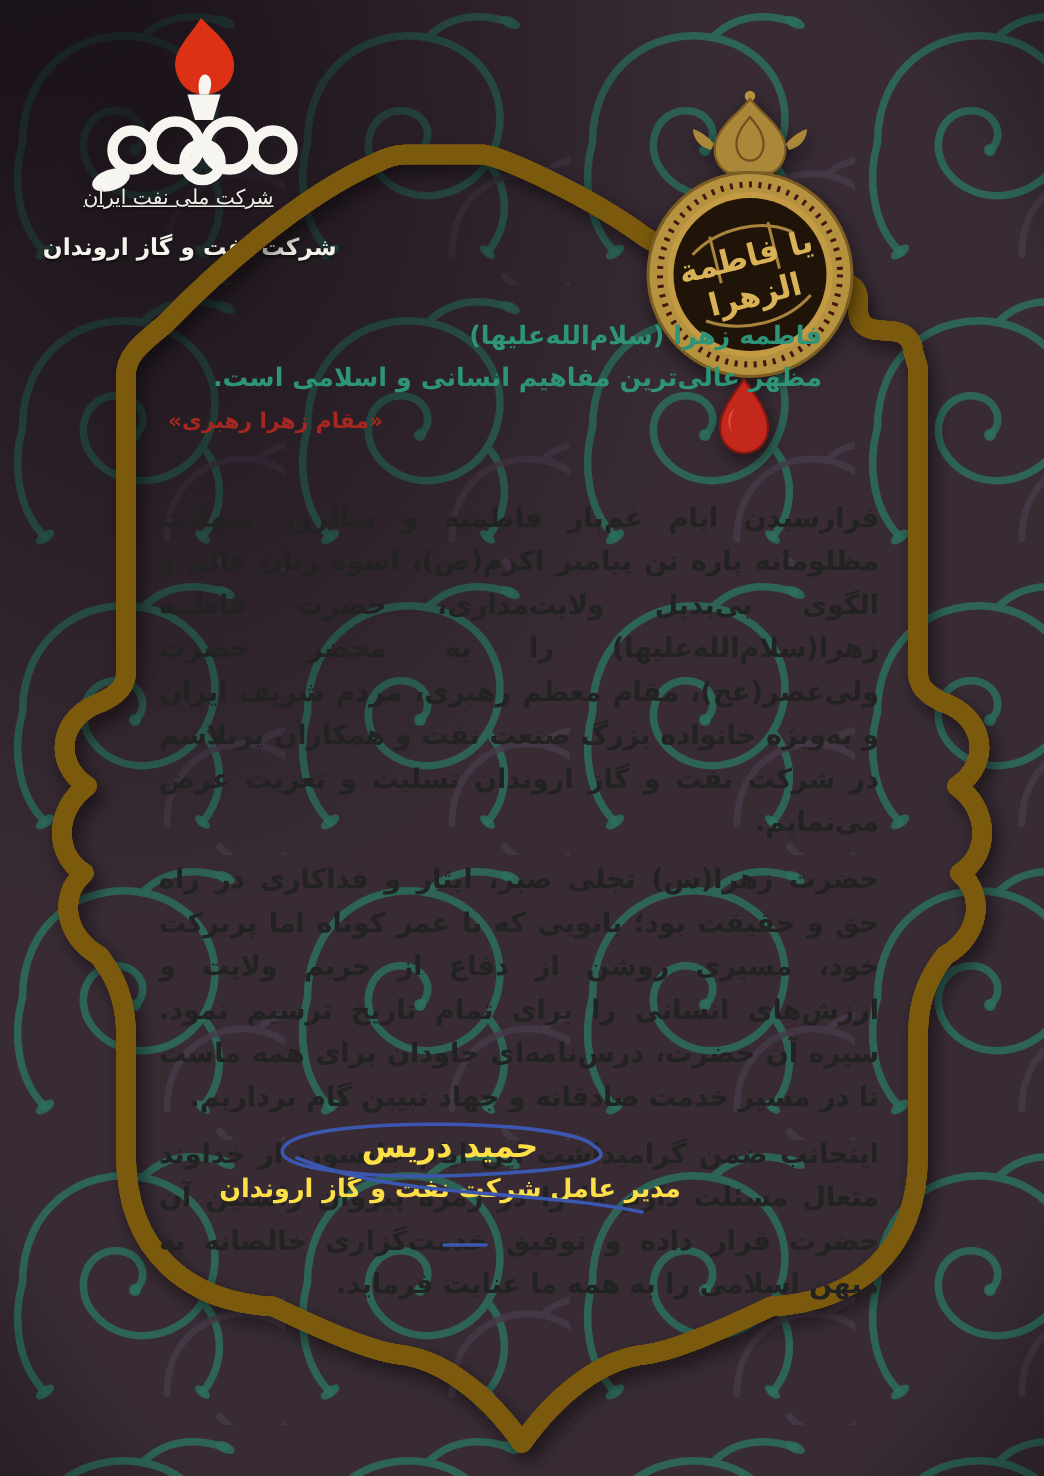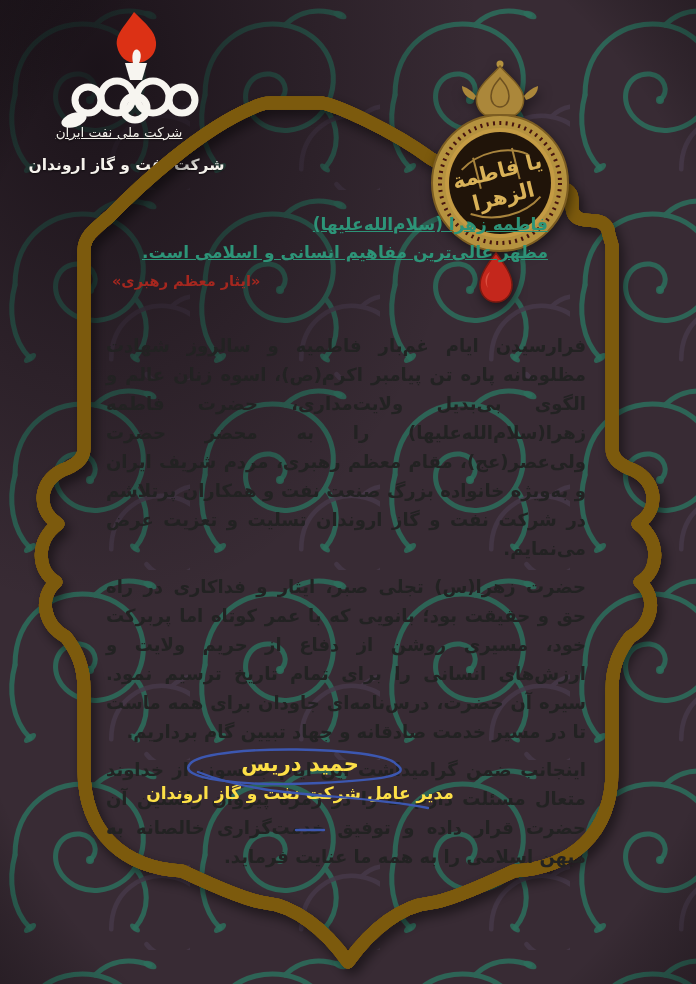--- a/index.html
+++ b/index.html
@@ -10,21 +10,21 @@
   .abs{position:absolute;}
   svg{display:block;}
   
   .logo{left:14px;top:8px;width:225px;height:195px;color:#f4f2ee;text-align:center;}
   .logo-line1{position:absolute;left:0;top:116px;width:210px;font-size:13.5px;letter-spacing:.5px;
     color:#f2efe9;text-shadow:0 1px 2px rgba(0,0,0,.6);direction:rtl;text-decoration:underline;}
   .logo-line2{position:absolute;left:0;top:148px;width:225px;font-size:15.5px;font-weight:700;
     color:#f6f3ed;text-shadow:0 1px 2px rgba(0,0,0,.6);direction:rtl;}
   
   .quote{right:148px;top:210px;width:430px;direction:rtl;text-align:right;
-    color:#2d9478;font-weight:700;font-size:17px;line-height:28px;text-decoration:underline;}
+    color:#2d9478;font-weight:700;font-size:17px;line-height:28px;}
   .quote-attrib{left:112px;top:273px;color:#a5271f;font-weight:700;font-size:14.5px;direction:rtl;}
   
   .letter{left:106px;top:331px;width:480px;direction:rtl;text-align:justify;
     -moz-text-align-last:right;text-align-last:right;
     color:#222;font-weight:700;font-size:18px;line-height:29px;}
   .letter p{margin:0 0 9px 0;}
   
   .sig{left:135px;top:752px;width:330px;text-align:center;direction:rtl;color:#fde047;}
   .sig-name{font-size:21px;font-weight:700;}
   .sig-title{font-size:17px;font-weight:700;margin-top:7px;}
@@ -175,21 +175,21 @@
         <path fill="#c4271c" stroke="#7e1910" stroke-width="1.5" d="M80,197 C71,209 64,219 64,229 C64,239 71,246 80,246 C89,246 96,239 96,229 C96,219 89,209 80,197 Z"></path>
         <path fill="#e8604f" opacity="0.7" d="M74,216 C71,221 70,227 72,232 C68,227 69,219 74,216 Z"></path>
       </g>
     </svg>
   </div>
 
   <div class="abs quote">
     <div>فاطمه زهرا (سلام‌الله‌علیها)</div>
     <div>مظهر عالی‌ترین مفاهیم انسانی و اسلامی است.</div>
   </div>
-  <div class="abs quote-attrib">«ایثار معظم رهبری»</div>
+  <div class="abs quote-attrib">«مقام زهرا رهبری»</div>
 
   <div class="abs letter">
     <p>فرارسیدن ایام غم‌بار فاطمیه و سالروز شهادت مظلومانه پاره تن پیامبر اکرم(ص)، اسوه زنان عالم و الگوی بی‌بدیل ولایت‌مداری، حضرت فاطمه زهرا(سلام‌الله‌علیها) را به محضر حضرت ولی‌عصر(عج)، مقام معظم رهبری، مردم شریف ایران و به‌ویژه خانواده بزرگ صنعت نفت و همکاران پرتلاشم در شرکت نفت و گاز اروندان تسلیت و تعزیت عرض می‌نمایم.</p>
     <p>حضرت زهرا(س) تجلی صبر، ایثار و فداکاری در راه حق و حقیقت بود؛ بانویی که با عمر کوتاه اما پربرکت خود، مسیری روشن از دفاع از حریم ولایت و ارزش‌های انسانی را برای تمام تاریخ ترسیم نمود. سیره آن حضرت، درس‌نامه‌ای جاودان برای همه ماست تا در مسیر خدمت صادقانه و جهاد تبیین گام برداریم.</p>
     <p>اینجانب ضمن گرامیداشت این ایام جانسوز، از خداوند متعال مسئلت دارم ما را در زمره پیروان راستین آن حضرت قرار داده و توفیق خدمت‌گزاری خالصانه به میهن اسلامی را به همه ما عنایت فرماید.</p>
   </div>
 
   <div class="abs sig">
     <div class="sig-name">حمید دریس</div>
     <div class="sig-title">مدیر عامل شرکت نفت و گاز اروندان</div>

